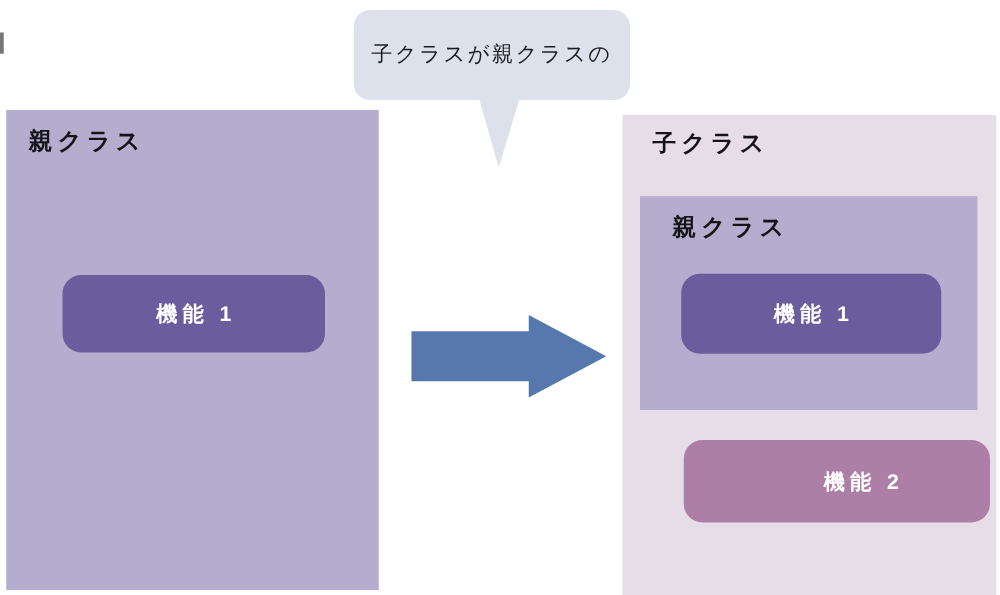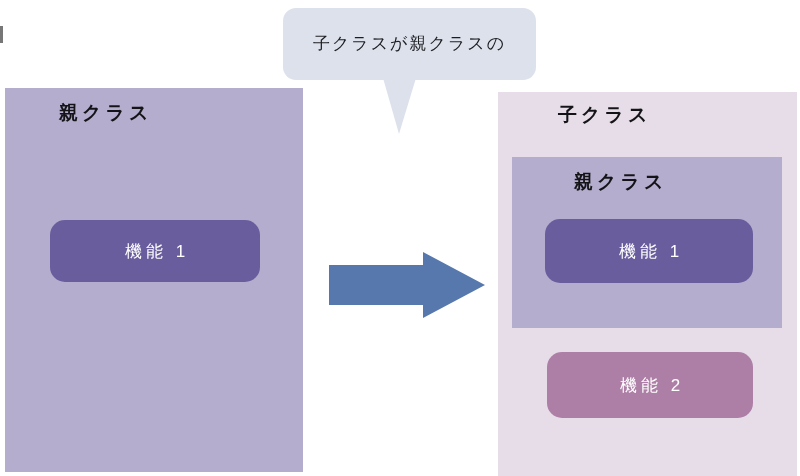--- a/index.html
+++ b/index.html
@@ -15,21 +15,21 @@
     overflow: hidden;
     font-family: "Liberation Sans", sans-serif;
     color: #16171c;
   }
 
   
   .callout-bubble {
     position: absolute;
     left: 283px;
     top: 8px;
-    width: 253px;
+    width: 221px;
     height: 72px;
     background: #dde1eb;
     border-radius: 13px;
     display: flex;
     flex-direction: column;
     justify-content: center;
     align-items: center;
     text-align: center;
     font-size: 17px;
     line-height: 26px;
@@ -100,35 +100,34 @@
     height: 171px;
     background: #b4adcd;
   }
   .class-title {
     position: absolute;
     font-size: 19px;
     font-weight: bold;
     letter-spacing: 4px;
     color: #141418;
     white-space: nowrap;
-    margin-left: 36px;
   }
   .parent-class-box > .class-title { left: 18px; top: 12px; }
   .child-class-box > .class-title { left: 24px; top: 10px; }
   .inherited-parent-box > .class-title { left: 26px; top: 12px; }
 
   
   .feature-pill {
     position: absolute;
     border-radius: 15px;
     display: flex;
     align-items: center;
     justify-content: center;
     color: #ffffff;
-    font-weight: normal;
+    font-weight: bold;
     font-size: 17px;
     letter-spacing: 4px;
     text-indent: 4px;
     white-space: nowrap;
   }
   .feature1-left {
     left: 45px;
     top: 132px;
     width: 210px;
     height: 62px;
@@ -140,20 +139,21 @@
     width: 208px;
     height: 64px;
     background: #6a5d9d;
   }
   .feature2 {
     left: 49px;
     top: 260px;
     width: 206px;
     height: 66px;
     background: #ad7fa6;
+    padding-left: 39px;
   }
 
   
   .left-edge-mark {
     position: absolute;
     left: 0;
     top: 26px;
     width: 3px;
     height: 17px;
     background: #4a4a4a;

